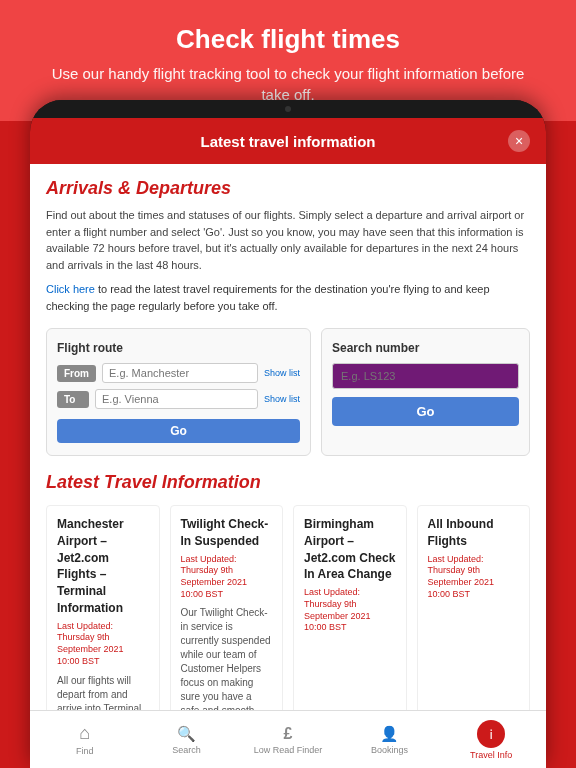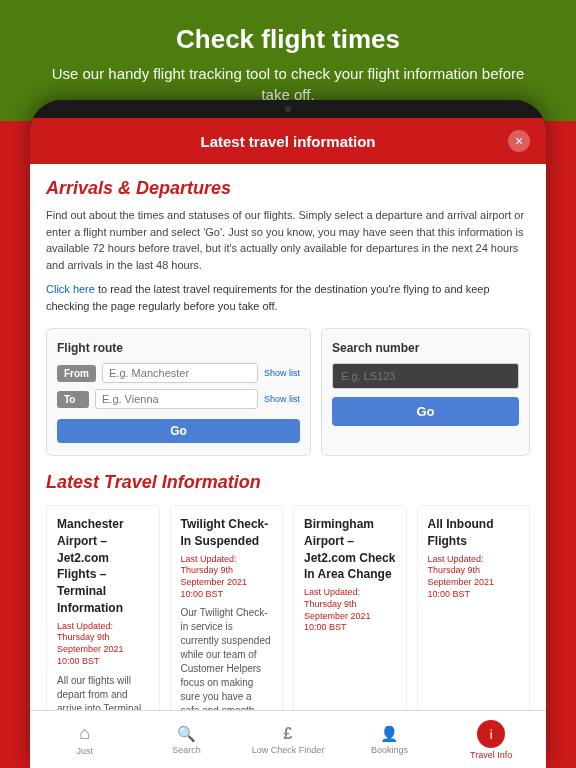--- a/index.html
+++ b/index.html
@@ -7,21 +7,21 @@
       width: 576px;
       height: 768px;
       overflow: hidden;
       font-family: -apple-system, BlinkMacSystemFont, 'Segoe UI', Arial, sans-serif;
       background: #cc1a1a;
       position: relative;
     }
 
     
     .top-section {
-      background: #4d7c0f;
+      background: #ef4444;
       text-align: center;
       padding: 24px 40px 16px;
       color: white;
     }
     .top-section h1 {
       font-size: 26px;
       font-weight: 700;
       margin-bottom: 8px;
     }
     .top-section p {
@@ -181,21 +181,21 @@
     }
 
     .flight-number-input {
       width: 100%;
       border: 1px solid #ccc;
       border-radius: 3px;
       padding: 6px 8px;
       font-size: 11px;
       color: #999;
       margin-bottom: 8px;
-      background: #404040;
+      background: #701a75;
     }
 
     .go-btn {
       background: #4a7fd4;
       color: white;
       border: none;
       border-radius: 4px;
       padding: 7px 0;
       width: 100%;
       font-size: 13px;
@@ -414,29 +414,29 @@
 
         </div>
       </div>
     </div>
   </div>
 </div>
 
 <div class="bottom-nav">
   <div class="nav-item">
     <span class="nav-icon">⌂</span>
-    <span class="nav-label">Just</span>
+    <span class="nav-label">Find</span>
   </div>
   <div class="nav-item">
     <span class="nav-icon" style="font-size:15px;">🔍</span>
     <span class="nav-label">Search</span>
   </div>
   <div class="nav-item">
     <span class="nav-icon" style="font-size:16px; font-weight:bold; color:#888;">£</span>
-    <span class="nav-label">Low Check Finder</span>
+    <span class="nav-label">Low Read Finder</span>
   </div>
   <div class="nav-item">
     <span class="nav-icon" style="font-size:15px;">👤</span>
     <span class="nav-label">Bookings</span>
   </div>
   <div class="nav-item active">
     <div class="nav-circle">
       <span class="nav-icon" style="font-size:13px;">ℹ</span>
     </div>
     <span class="nav-label">Travel Info</span>

